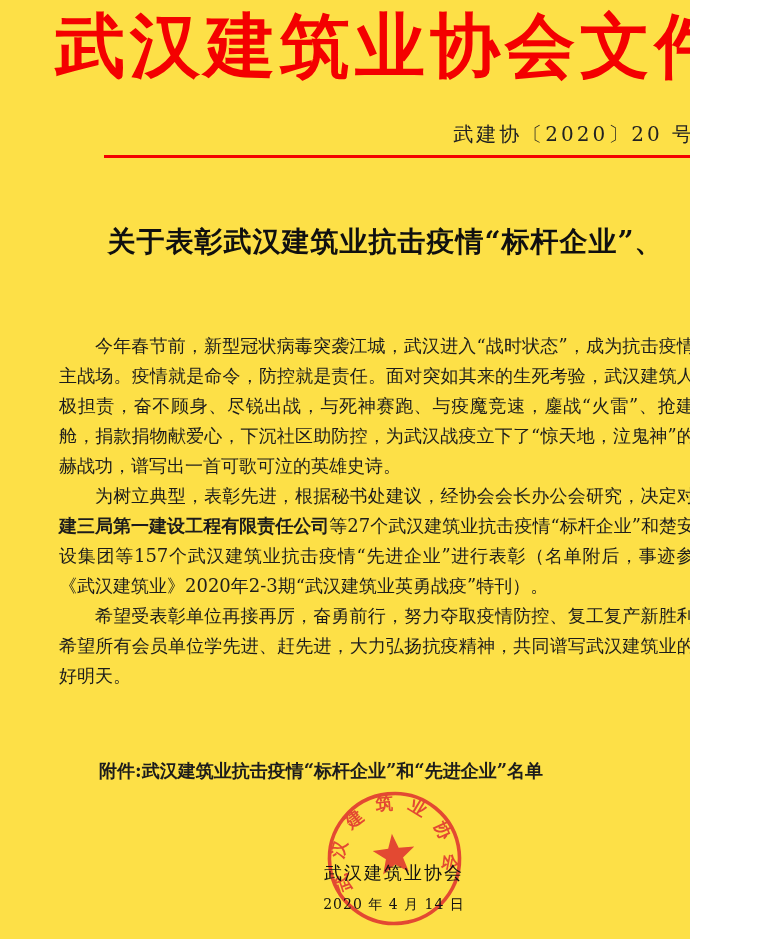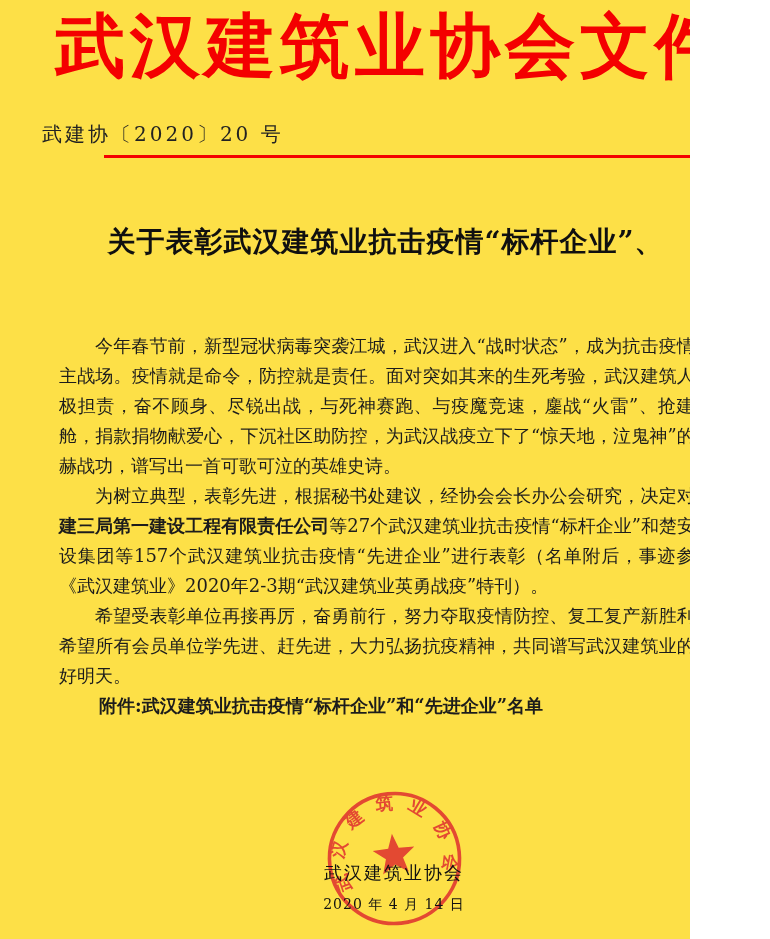--- a/index.html
+++ b/index.html
@@ -20,21 +20,21 @@
     position:absolute;top:6px;left:55px;width:660px;
     text-align:center;
     font-size:70px;line-height:80px;
     font-weight:bold;
     letter-spacing:5px;
     color:var(--red);
     white-space:nowrap;
   }
   .doc-number{
     position:absolute;top:121px;left:42px;width:653px;
-    text-align:left;
+    text-align:right;
     font-size:20px;line-height:26px;
     letter-spacing:3px;
     color:#222;
   }
   .red-rule{
     position:absolute;top:155px;left:104px;width:601px;height:3px;
     background:var(--red);
   }
   .doc-title{
     position:absolute;top:221px;left:59px;width:653px;
@@ -47,21 +47,21 @@
   .body-text{
     position:absolute;top:331px;left:59px;width:654px;
     font-size:18px;line-height:30px;
     text-align:justify;
     color:var(--ink);
   }
   .salutation{margin:0;}
   .body-text p{margin:0;text-indent:2em;}
   .company-bold{font-weight:bold;}
   .attachment{
-    position:absolute;top:692px;left:99px;
+    position:absolute;top:757px;left:99px;
     font-size:18px;line-height:28px;
     font-weight:600;
     color:var(--ink);
     white-space:nowrap;
   }
   .seal{
     position:absolute;left:317px;top:781px;
     width:155px;height:155px;
     opacity:.93;
     transform:rotate(-6deg);

